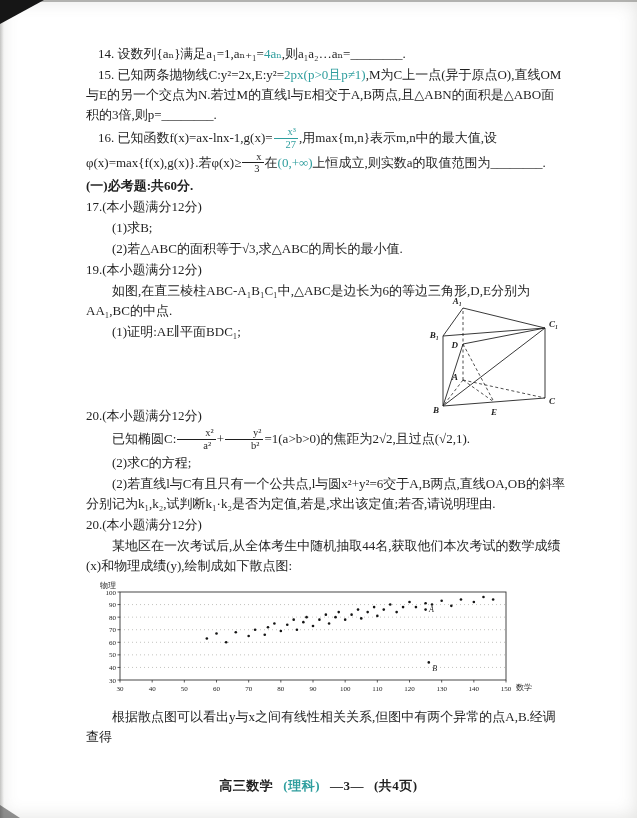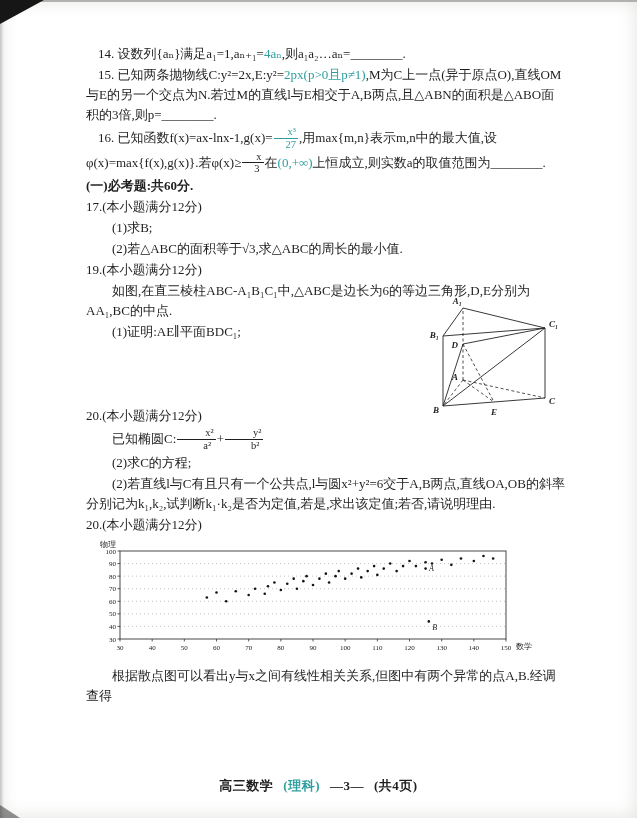--- a/index.html
+++ b/index.html
@@ -93,25 +93,26 @@
           <text x="65" y="123" text-anchor="middle">E</text>
           <text x="120" y="112" text-anchor="start">C</text>
         </svg>
       </figure>
       <p><span>19.</span><span>(本小题满分12分)</span></p>
       <p class="ind">如图,在直三棱柱ABC-A₁B₁C₁中,△ABC是边长为6的等边三角形,D,E分别为AA₁,BC的中点.</p>
       <p class="ind narrow">(1)证明:AE∥平面BDC₁;</p>
     </div>
 
     <p><span>20.</span><span>(本小题满分12分)</span></p>
-    <p class="ind"><span>已知椭圆C:</span><span class="frac"><span class="fn">x²</span><span class="fd">a²</span></span><span>+</span><span class="frac"><span class="fn">y²</span><span class="fd">b²</span></span></p>
+    <p class="ind"><span>已知椭圆C:</span><span class="frac"><span class="fn">x²</span><span class="fd">a²</span></span><span>+</span><span class="frac"><span class="fn">y²</span><span class="fd">b²</span></span><span>=1(a&gt;b&gt;0)的焦距为2√2,且过点(√2,1).</span></p>
     <p class="ind">(2)求C的方程;</p>
     <p class="ind">(2)若直线l与C有且只有一个公共点,l与圆x²+y²=6交于A,B两点,直线OA,OB的斜率分别记为k₁,k₂,试判断k₁·k₂是否为定值,若是,求出该定值;若否,请说明理由.</p>
 
     <p><span>20.</span><span>(本小题满分12分)</span></p>
+    <p class="ind">某地区在一次考试后,从全体考生中随机抽取44名,获取他们本次考试的数学成绩(x)和物理成绩(y),绘制成如下散点图:</p>
 
     <div class="chartwrap" id="scatter-chart"><svg width="452" height="120" viewBox="0 0 452 120">
           <line x1="30" y1="88.42857142857143" x2="416" y2="88.42857142857143" stroke="#9a9a94" stroke-width="0.6" stroke-dasharray="1 3"></line>
           <line x1="30" y1="75.85714285714286" x2="416" y2="75.85714285714286" stroke="#9a9a94" stroke-width="0.6" stroke-dasharray="1 3"></line>
           <line x1="30" y1="63.285714285714285" x2="416" y2="63.285714285714285" stroke="#9a9a94" stroke-width="0.6" stroke-dasharray="1 3"></line>
           <line x1="30" y1="50.714285714285715" x2="416" y2="50.714285714285715" stroke="#9a9a94" stroke-width="0.6" stroke-dasharray="1 3"></line>
           <line x1="30" y1="38.14285714285714" x2="416" y2="38.14285714285714" stroke="#9a9a94" stroke-width="0.6" stroke-dasharray="1 3"></line>
           <line x1="30" y1="25.57142857142857" x2="416" y2="25.57142857142857" stroke="#9a9a94" stroke-width="0.6" stroke-dasharray="1 3"></line>
           <rect x="30" y="13" width="386" height="88" fill="none" stroke="#333" stroke-width="0.9"></rect>
           <line x1="27.5" y1="101" x2="30" y2="101" stroke="#333" stroke-width="0.8"></line>

